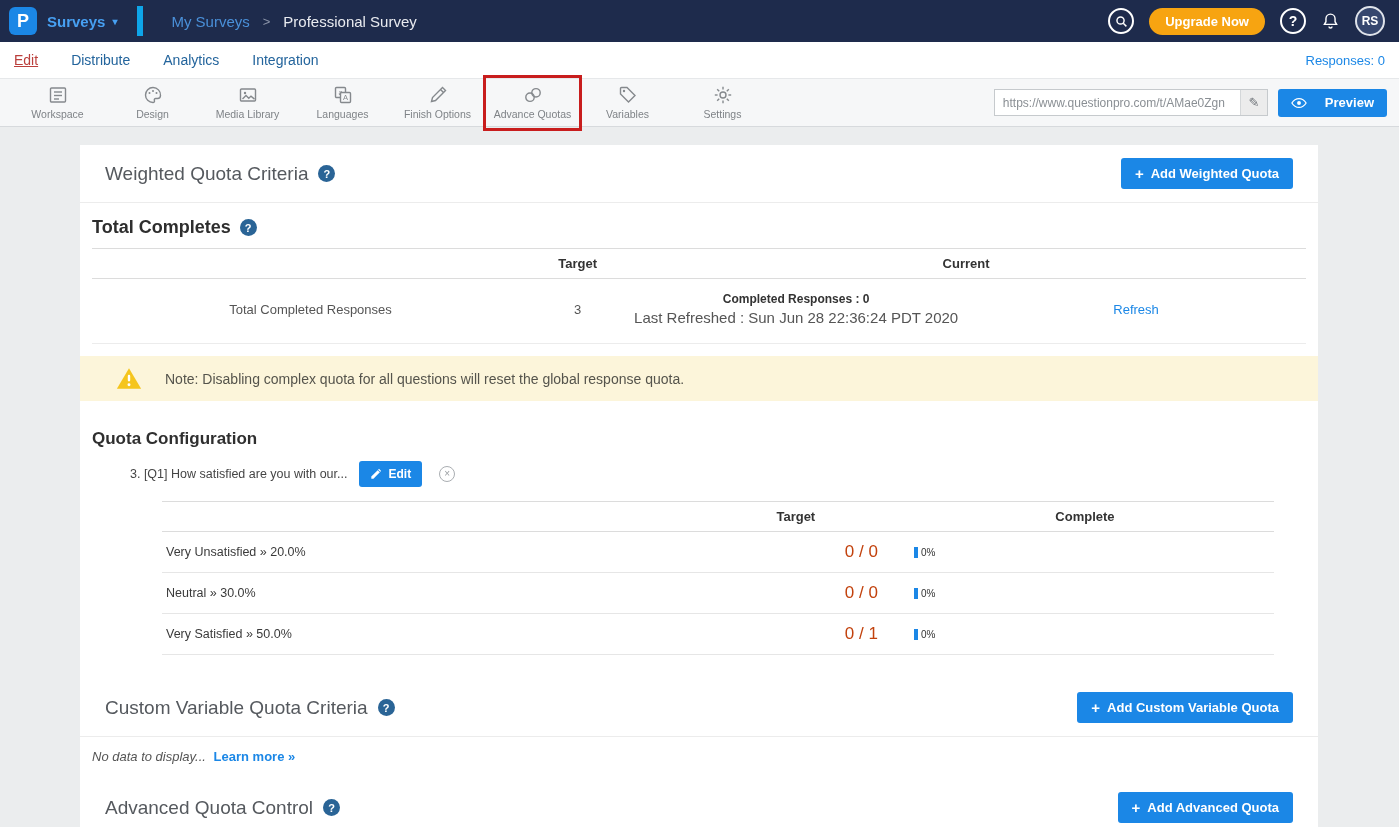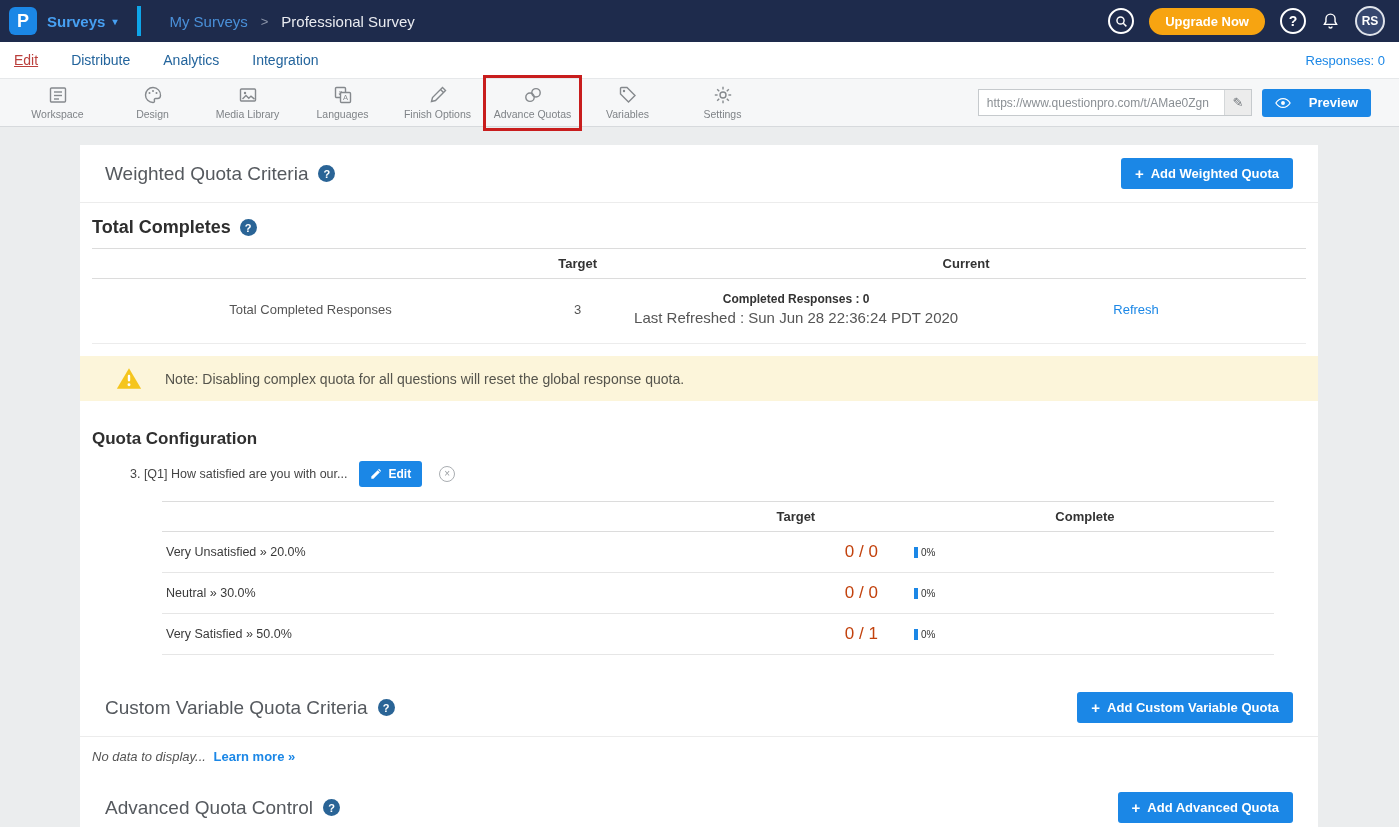--- a/index.html
+++ b/index.html
@@ -11,21 +11,21 @@
     position: relative;
     color: #333;
   }
   
   .topbar { height: 42px; background: #1e2b4c; display: flex; align-items: center; }
   .logo-box { width: 28px; height: 28px; background: #1b87e6; border-radius: 6px;
     margin: 0 10px 0 9px; display: flex; align-items: center; justify-content: center;
     color: #fff; font-weight: bold; font-size: 18px; cursor: pointer; }
   .product-switcher { height: 30px; display: flex; align-items: center; gap: 7px;
     color: #47a0f2; font-size: 15px; font-weight: bold; padding-right: 20px;
-    border-right: 4px solid #0ea5e9; cursor: pointer; }
+    border-right: 6px solid #0ea5e9; cursor: pointer; }
   .caret { font-size: 10px; }
   .breadcrumb { display: flex; align-items: center; gap: 13px; margin-left: 28px; font-size: 15px; }
   .crumb-link { color: #4a90d9; cursor: pointer; }
   .crumb-sep { color: #8d96aa; font-size: 13px; }
   .crumb-current { color: #e9ebf0; }
   .topbar-right { margin-left: auto; display: flex; align-items: center; gap: 15px; padding-right: 14px; }
   .circle-btn { width: 26px; height: 26px; border: 2px solid #fff; border-radius: 50%;
     display: flex; align-items: center; justify-content: center; cursor: pointer; flex: none; }
   .upgrade-btn { background: #f7a411; color: #fff; border: none; border-radius: 14px;
     font-family: inherit; font-size: 13px; font-weight: bold; padding: 6px 16px; cursor: pointer; }
@@ -42,21 +42,21 @@
   
   .toolbar { height: 49px; background: #f6f7f8; border-top: 1px solid #e6e8ea;
     border-bottom: 1px solid #d7dadd; display: flex; align-items: center;
     padding-left: 10px; position: relative; }
   .tool-item { width: 95px; display: flex; flex-direction: column; align-items: center;
     gap: 3px; cursor: pointer; }
   .tool-icon { height: 20px; display: flex; align-items: center; justify-content: center; }
   .tool-label { font-size: 10.5px; color: #7f8387; white-space: nowrap; }
   .annotation-box { position: absolute; left: 483px; top: -4px; width: 99px; height: 56px;
     border: 3px solid #c81d1d; pointer-events: none; z-index: 5; }
-  .toolbar-right { margin-left: auto; display: flex; align-items: center; gap: 10px; padding-right: 28px; }
+  .toolbar-right { margin-left: auto; display: flex; align-items: center; gap: 10px; padding-right: 12px; }
   .url-box { display: flex; align-items: stretch; width: 274px; height: 27px;
     background: #fff; border: 1px solid #c6cacd; }
   .url-input { flex: 1; border: none; background: transparent; font-family: inherit;
     font-size: 12px; color: #8a8f94; padding: 0 8px; outline: none; min-width: 0; }
   .url-edit { width: 27px; background: #ececec; border-left: 1px solid #d4d7d9;
     display: flex; align-items: center; justify-content: center; color: #6f7479;
     font-size: 13px; cursor: pointer; }
   .preview-btn { height: 28px; background: #1b87e6; color: #fff; border: none; border-radius: 3px;
     font-family: inherit; font-size: 13px; font-weight: bold; padding: 0 13px;
     display: flex; align-items: center; gap: 18px; cursor: pointer; }

